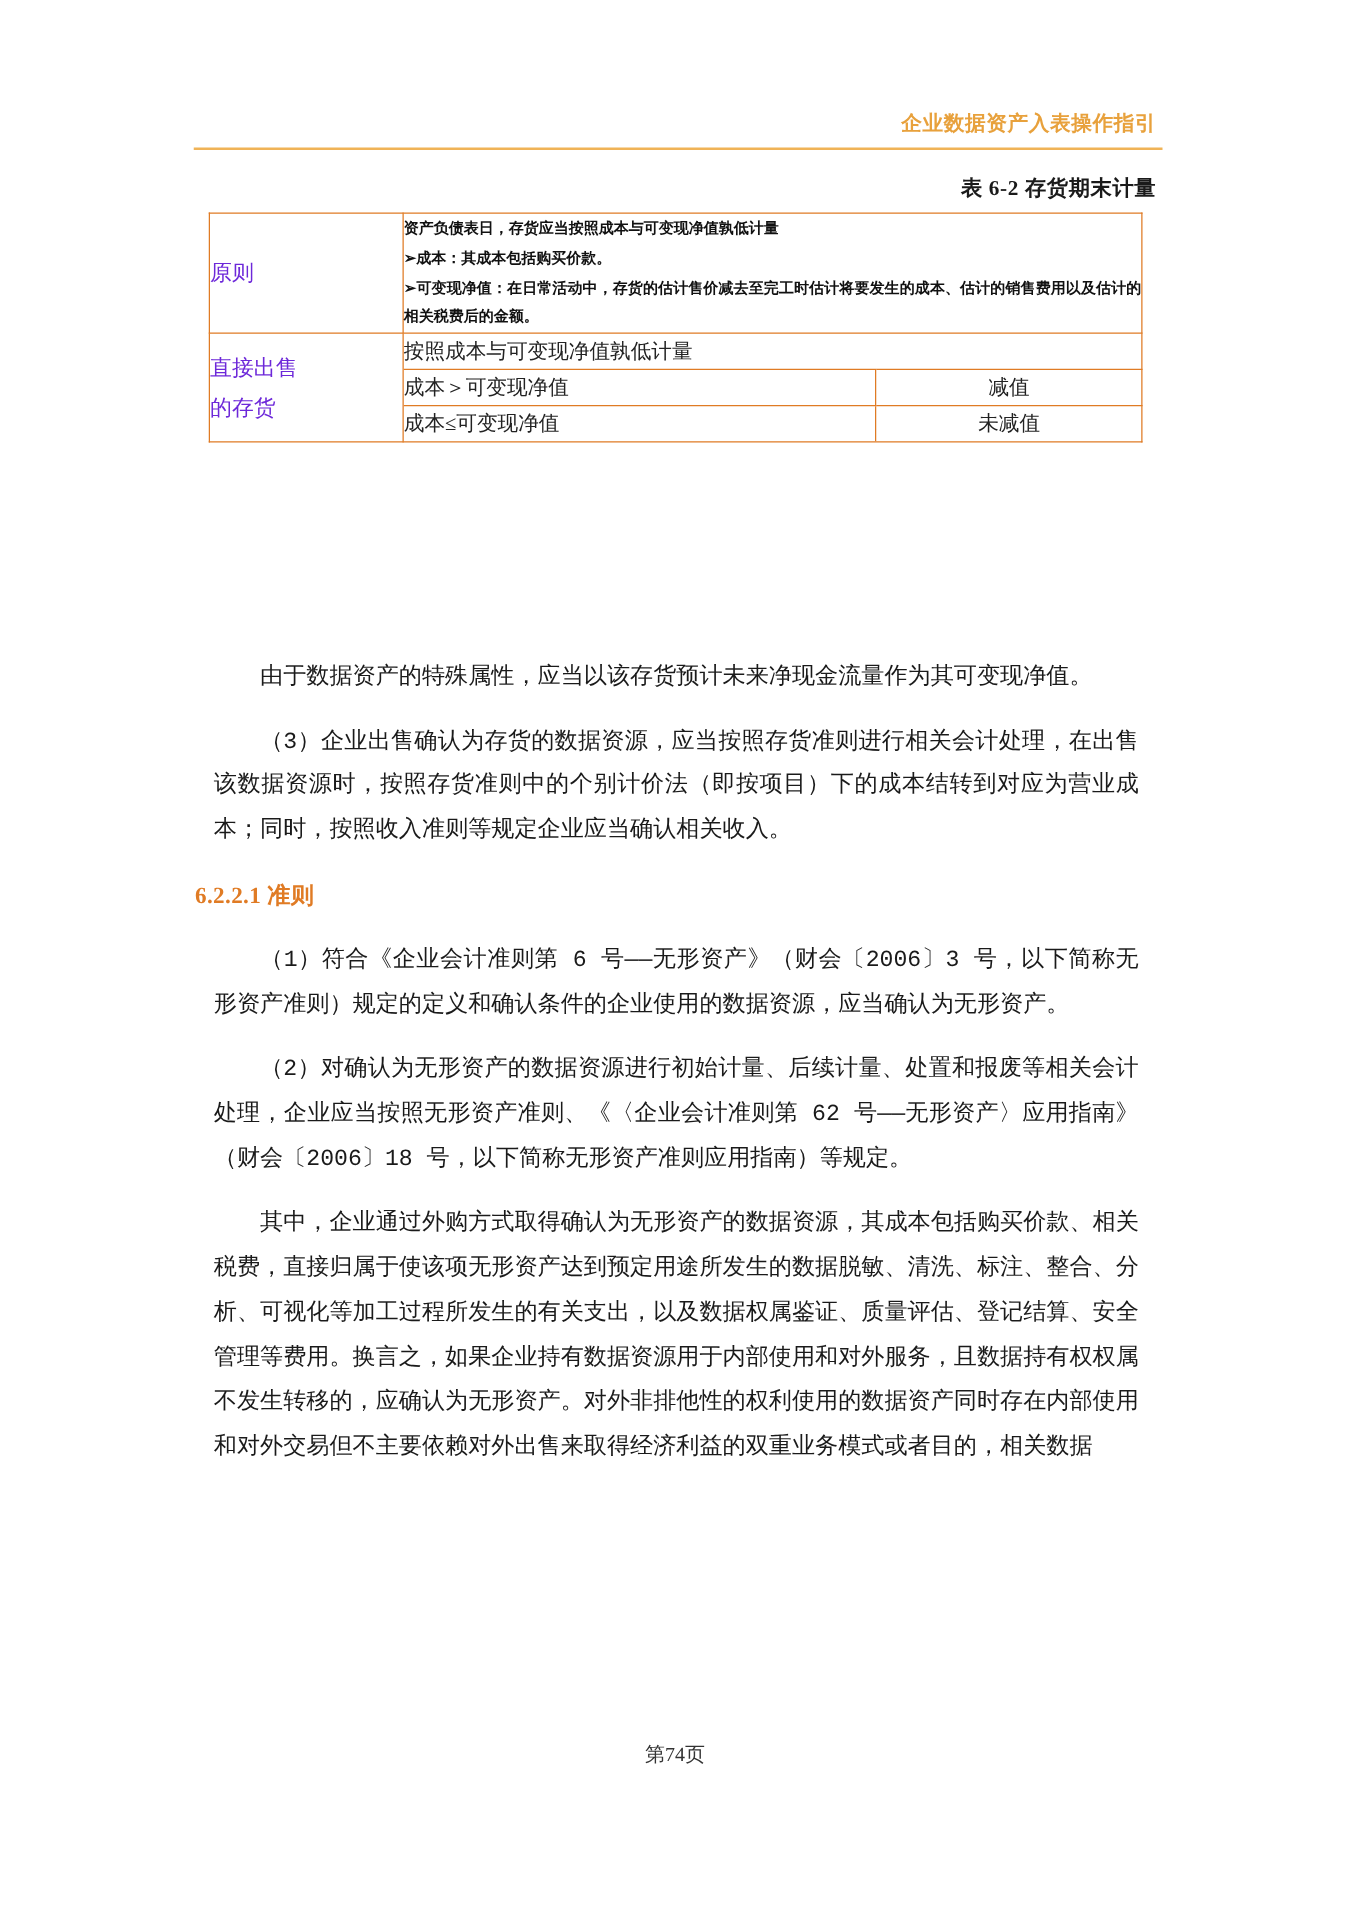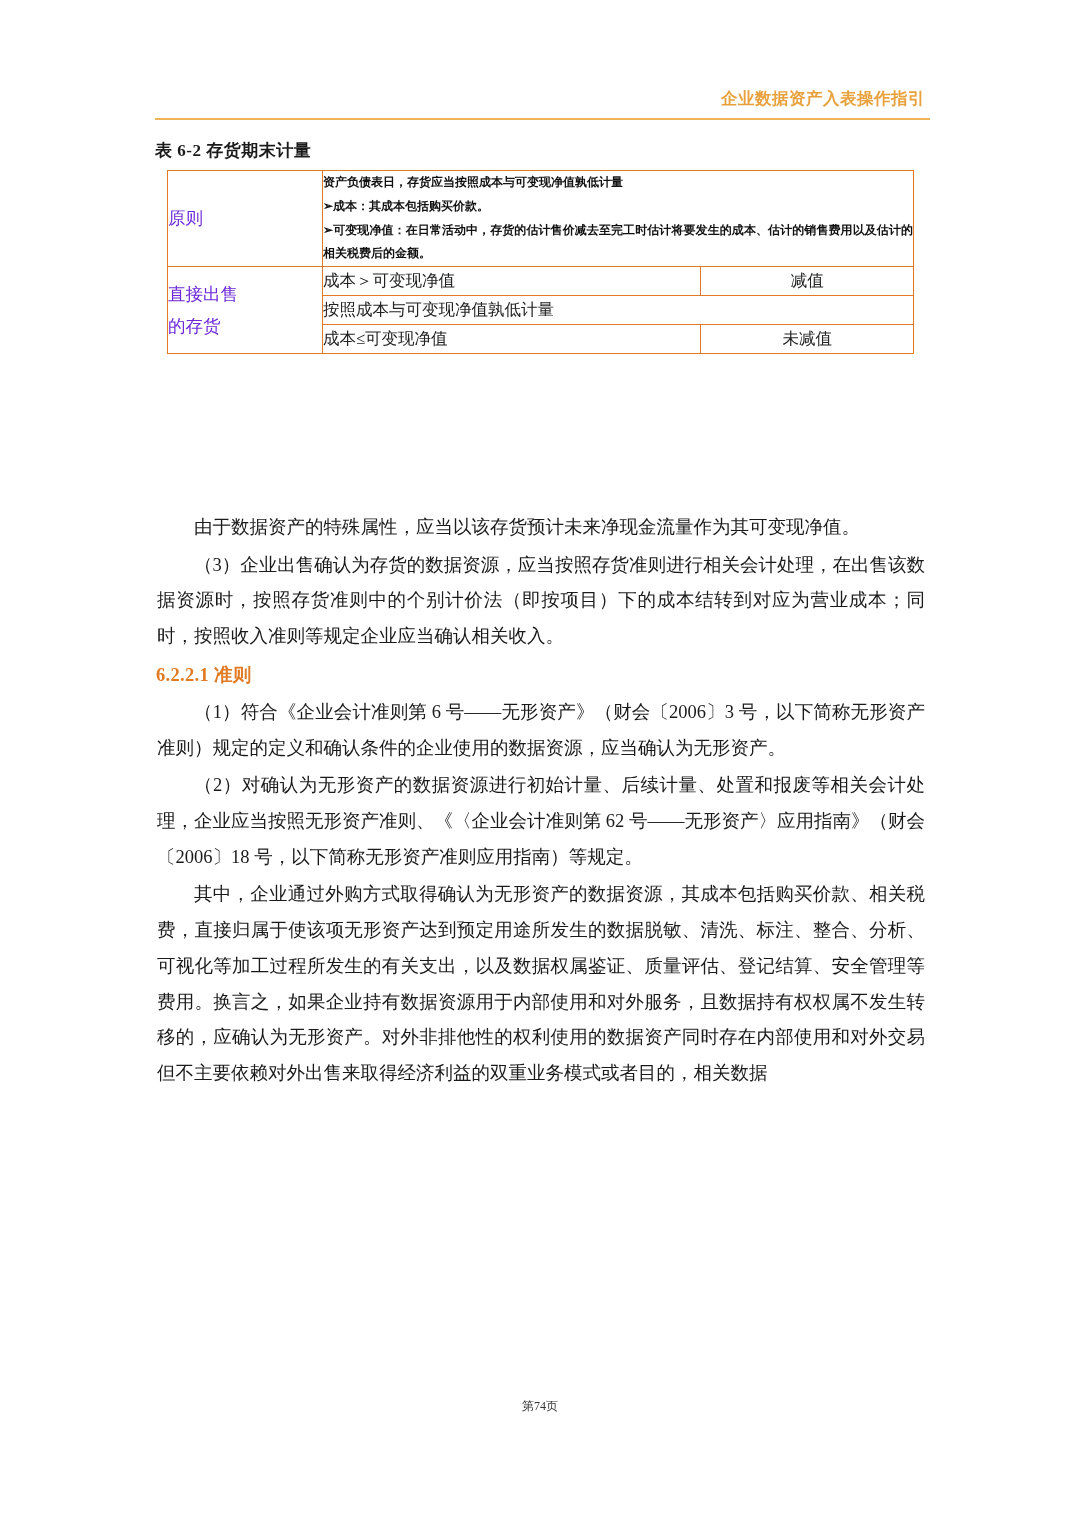--- a/index.html
+++ b/index.html
@@ -48,21 +48,21 @@
     height: 2px;
     background: #f0b357;
   }
 
   
   .table-caption {
     position: absolute;
     top: 139px;
     left: 155px;
     right: 155px;
-    text-align: left;
+    text-align: right;
     font-size: 17px;
     font-weight: bold;
     color: #1a1a1a;
     letter-spacing: 0.5px;
   }
 
   
   .data-table {
     position: absolute;
     top: 170px;
@@ -124,27 +124,28 @@
   .inner-table td + td { border-left: 1.6px solid #e07b24; }
 
   
   .body-flow {
     position: absolute;
     top: 508px;
     left: 155px;
     width: 772px;
   }
   p.para {
-    margin: 2px;
+    margin: 16px;
     font-size: 18.5px;
     line-height: 1.93;
     text-align: justify;
     text-justify: inter-ideograph;
     text-indent: 2em;
     color: #1a1a1a;
+    font-family: Liberation Mono, monospace;
   }
 
   h3.heading-sub {
     margin: 8px 0 2px 0;
     font-size: 19px;
     font-weight: normal;
     color: #e9a458;
     line-height: 1.9;
     letter-spacing: 0.3px;
   }
@@ -157,21 +158,21 @@
     letter-spacing: 0.3px;
   }
 
   
   .page-footer {
     position: absolute;
     bottom: 112px;
     left: 0;
     width: 100%;
     text-align: center;
-    font-size: 12px;
+    font-size: 16px;
     color: #333;
   }
 </style>
 </head>
 <body>
 
 <div class="page">
 
   <div class="doc-header">
     <div class="doc-header-title">企业数据资产入表操作指引</div>
@@ -201,25 +202,25 @@
           <div>的存货</div>
         </td>
         <td colspan="2" style="padding:0;">
           <table class="inner-table">
             <colgroup>
               <col style="width:377px;">
               <col style="width:214px;">
             </colgroup>
             <tbody>
               <tr>
+                <td class="cell-plain" colspan="2">按照成本与可变现净值孰低计量</td>
+              </tr>
+              <tr>
                 <td class="cell-plain">成本＞可变现净值</td>
                 <td class="cell-center">减值</td>
-              </tr>
-              <tr>
-                <td class="cell-plain" colspan="2">按照成本与可变现净值孰低计量</td>
               </tr>
               <tr>
                 <td class="cell-plain">成本≤可变现净值</td>
                 <td class="cell-center">未减值</td>
               </tr>
             </tbody>
           </table>
         </td>
       </tr>
     </tbody>

